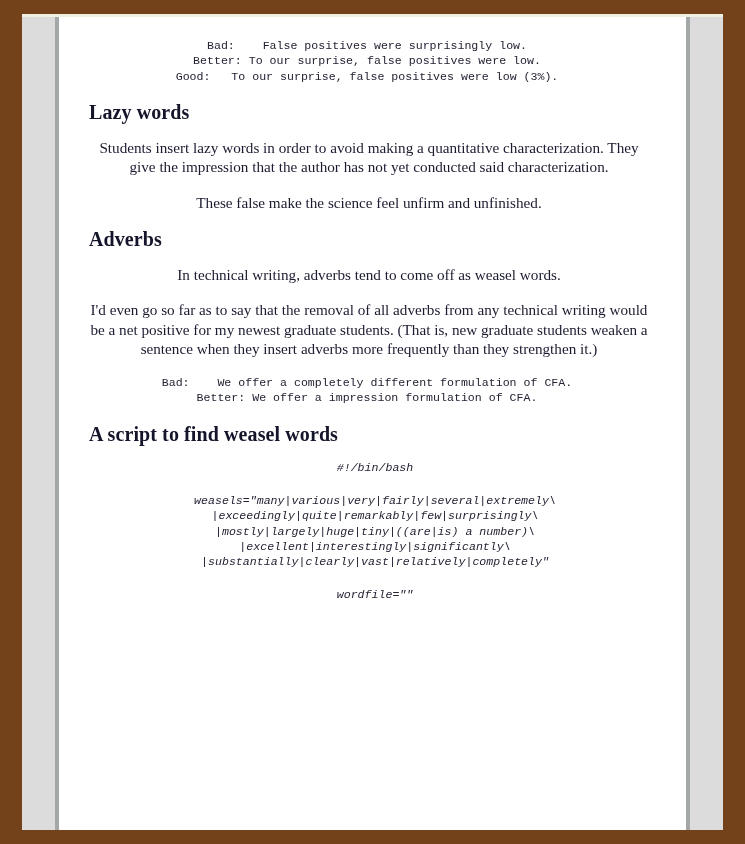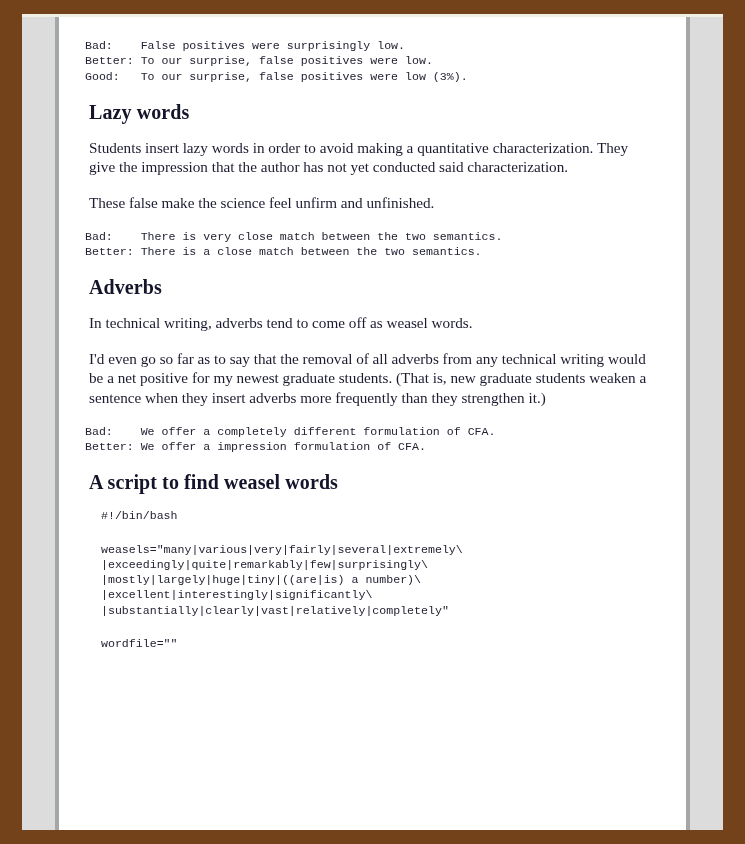--- a/index.html
+++ b/index.html
@@ -61,21 +61,21 @@
     width: 560px;
     color: #1b1b30;
   }
 
   p.body-text {
     font-family: "Liberation Serif", serif;
     font-size: 15.2px;
     line-height: 19.6px;
     margin: 0 0 16px 0;
     color: #1b1b30;
-    text-align: left;
+    text-align: center;
   }
   p.body-text em { font-style: italic; }
 
   h2.section-heading {
     font-family: "Liberation Serif", serif;
     font-size: 20px;
     font-weight: bold;
     line-height: 21px;
     margin: 0 0 15px 0;
     color: #14142b;
@@ -84,23 +84,24 @@
 
   pre.code-block {
     font-family: "Liberation Mono", "DejaVu Sans Mono", monospace;
     font-size: 11.6px;
     line-height: 15.3px;
     margin: 0 0 18px 0;
     padding: 0;
     color: #232334;
     white-space: pre;
     background: transparent;
+    text-align: center;
   }
   pre.code-inline-sample { margin-left: -4px; }
-  pre.script-block { margin-left: 12px; }
+  pre.script-block { margin-left: 12px; font-style: italic; }
 
   .spacer-top { height: 24px; }
 </style>
 </head>
 <body>
 
 <div id="page-frame">
   <div class="gutter"></div>
   <div class="gutter-rule"></div>
 
@@ -114,22 +115,20 @@
 Good:   To our surprise, false positives were low (3%).</pre>
 
       <h2 class="section-heading">Lazy words</h2>
 
       <p class="body-text">Students insert lazy words in order to avoid making a quantitative characterization. They give the impression that the author has not yet conducted said characterization.</p>
 
       <p class="body-text">These false make the science feel unfirm and unfinished.</p>
 
 
 
-      <pre class="code-block code-inline-sample">Bad:    There is very close match between the two semantics.
-Better: There is a close match between the two semantics.</pre>
 
       <h2 class="section-heading">Adverbs</h2>
 
       <p class="body-text">In technical writing, adverbs tend to come off as weasel words.</p>
 
       <p class="body-text">I'd even go so far as to say that the removal of all adverbs from any technical writing would be a net positive for my newest graduate students. (That is, new graduate students weaken a sentence when they insert adverbs more frequently than they strengthen it.)</p>
 
       <pre class="code-block code-inline-sample">Bad:    We offer a completely different formulation of CFA.
 Better: We offer a impression formulation of CFA.</pre>
 

